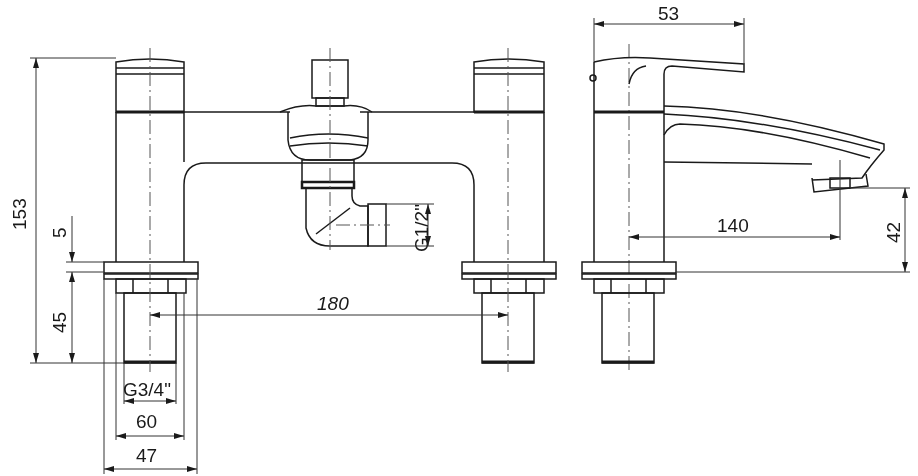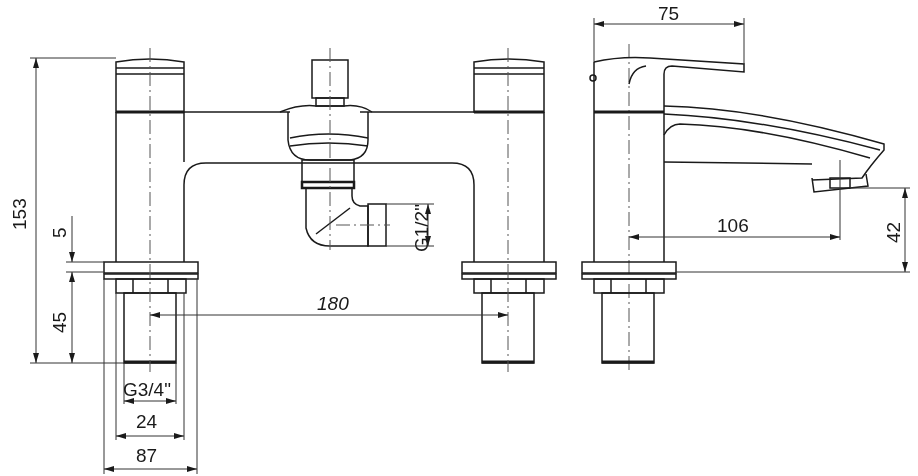--- a/index.html
+++ b/index.html
@@ -139,20 +139,20 @@
     <line x1="850" y1="188" x2="910" y2="188"></line>
     <line x1="676" y1="272" x2="910" y2="272"></line>
     <line x1="905" y1="188" x2="905" y2="272" marker-start="url(#ar)" marker-end="url(#ar)"></line>
   </g>
 </svg>
 
 <div class="lbl rot" style="left:10px; top:230px;">153</div>
 <div class="lbl rot" style="left:50px; top:238px;">5</div>
 <div class="lbl rot" style="left:50px; top:333px;">45</div>
 <div class="lbl" style="left:123px; top:380px;">G3/4"</div>
-<div class="lbl" style="left:136px; top:412px;">24</div>
-<div class="lbl" style="left:136px; top:446px;">87</div>
+<div class="lbl" style="left:136px; top:412px;">60</div>
+<div class="lbl" style="left:136px; top:446px;">47</div>
 <div class="lbl" style="left:317px; top:294px;font-style:italic;">180</div>
 <div class="lbl rot" style="left:412px; top:252px;">G1/2"</div>
-<div class="lbl" style="left:658px; top:4px;">75</div>
-<div class="lbl" style="left:717px; top:216px;">106</div>
+<div class="lbl" style="left:658px; top:4px;">53</div>
+<div class="lbl" style="left:717px; top:216px;">140</div>
 <div class="lbl rot" style="left:884px; top:243px;">42</div>
 </div>
 
 </body></html>

